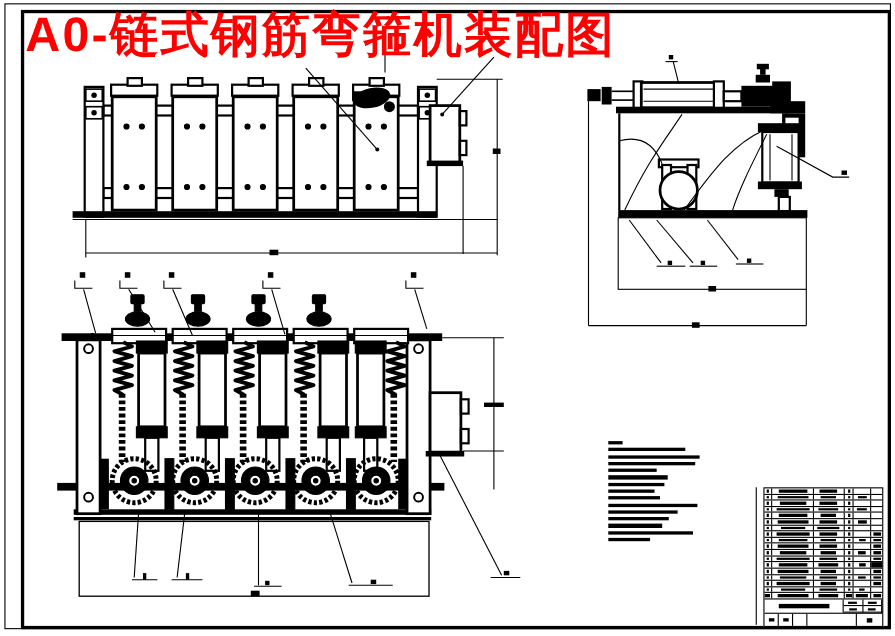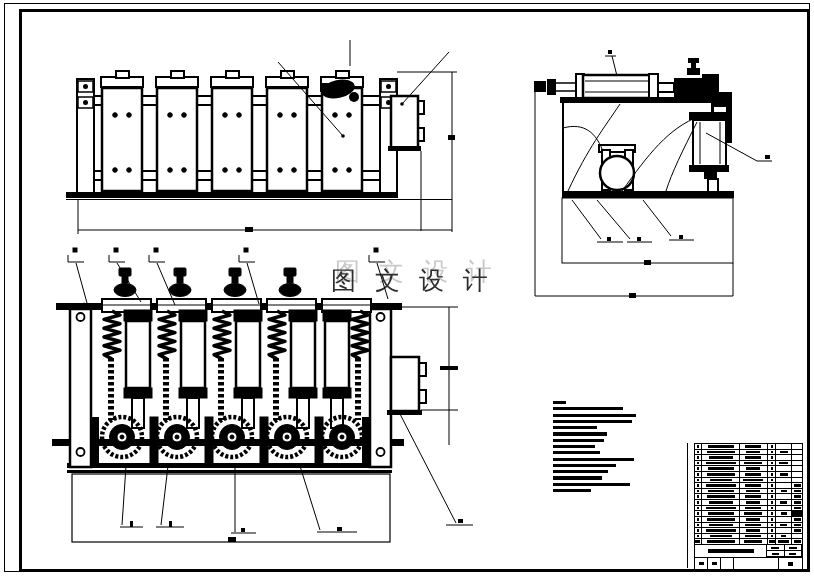--- a/index.html
+++ b/index.html
@@ -35,22 +35,22 @@
   #vline-extra{left:687px;top:443px;width:1px;height:125px;background:#000;z-index:2;}
 </style>
 </head>
 <body>
 
 <div id="canvas">
 
   <div id="outer-border" class="abs"></div>
   <div id="inner-border" class="abs"></div>
 
-
-  <div id="watermark" class="abs" style="color: rgb(46, 46, 46);">图 文 设 计</div>
+  <div id="drawing-title" class="abs" style="color: rgb(255, 0, 0);">A0-链式钢筋弯箍机装配图</div>
+
 
   <div id="tech-req" class="abs">
       <div class="tr-bar" style="width: 13px;"></div>
       <div class="tr-bar" style="width: 70px;"></div>
       <div class="tr-bar" style="width: 83px;"></div>
       <div class="tr-bar" style="width: 79px;"></div>
       <div class="tr-bar" style="width: 44px;"></div>
       <div class="tr-bar" style="width: 54px;"></div>
       <div class="tr-bar" style="width: 51px;"></div>
       <div class="tr-bar" style="width: 42px;"></div>

